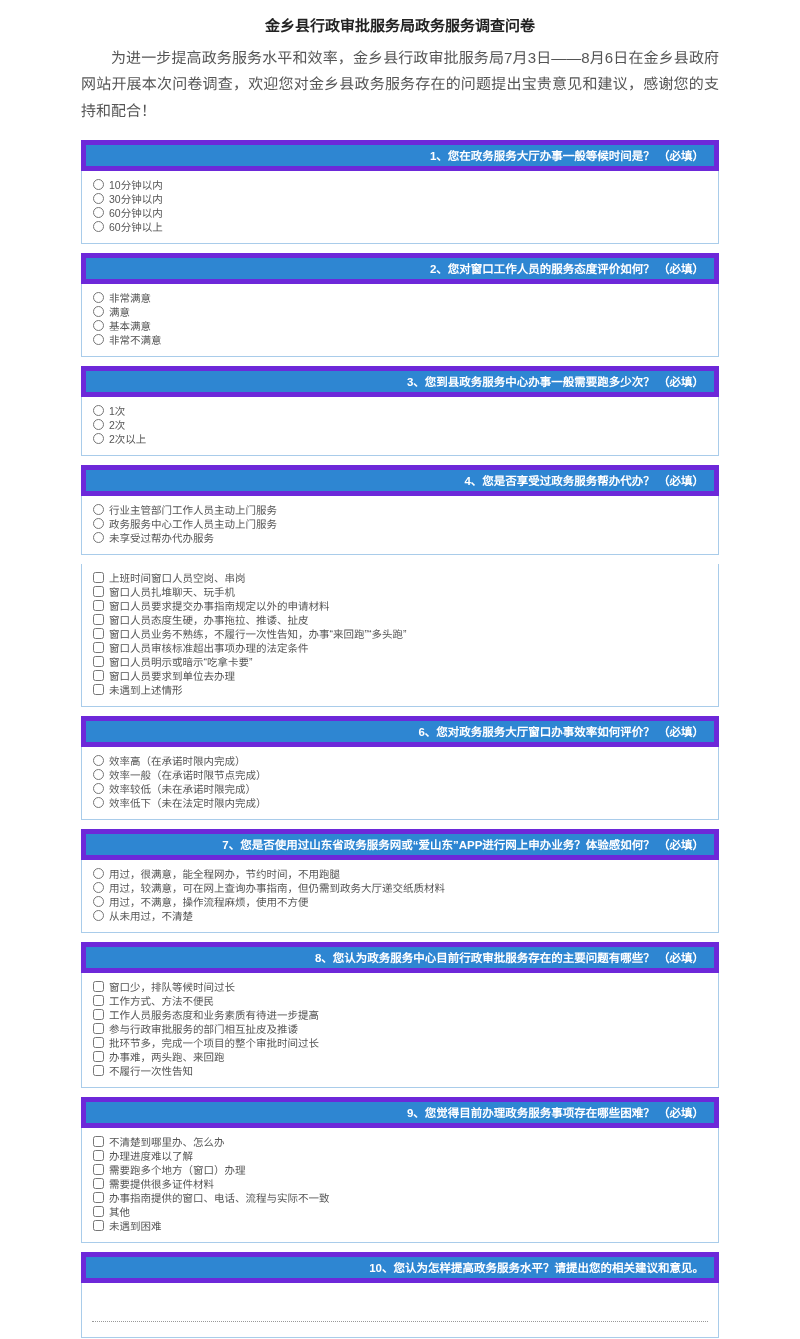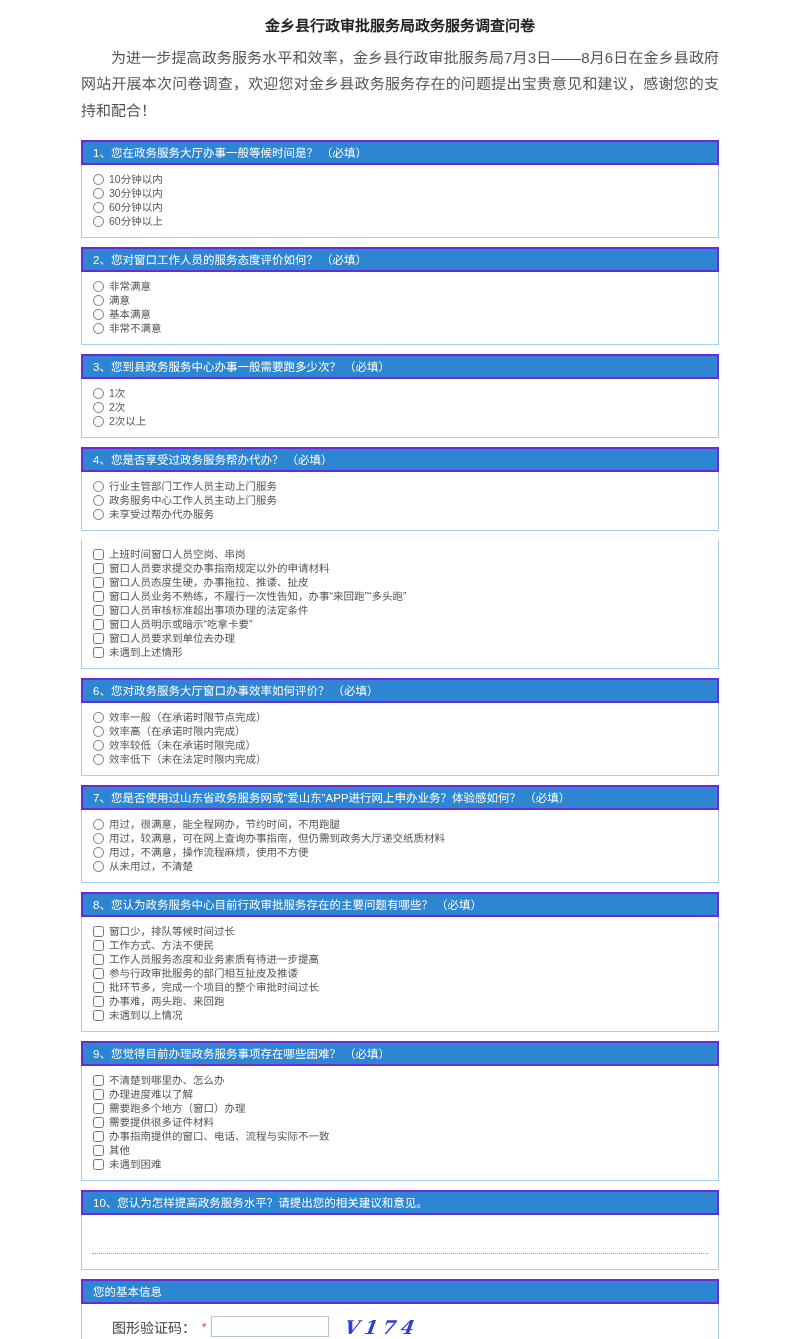--- a/index.html
+++ b/index.html
@@ -35,35 +35,36 @@
     color:#555;
     text-indent:2em;
     text-align:justify;
     margin:0 0 16px 0;
   }
   .q-section{
     margin-bottom:9px;
   }
   .q-header{
     background:var(--header-bar);
-    border:2px solid #6d28d9;
+    border:5px solid #6d28d9;
     color:#ffffff;
     font-size:11.5px;
-    font-weight:normal;
+    font-weight:bold;
     padding:5px 10px 4px 10px;
     line-height:12px;
+    text-align:right;
   }
   .q-body{
     border:1px solid var(--panel-border);
     border-top:none;
     padding:7px 10px 9px 10px;
   }
   .opt-row{
     display:flex;
-    align-items:flex-end;
+    align-items:flex-start;
     font-size:10.5px;
     color:#555;
     line-height:12px;
     padding:1px 0;
     cursor:pointer;
   }
   .opt-input{
     width:11px;
     height:11px;
     margin:0 5px 0 1px;
@@ -205,20 +206,24 @@
         </div>
       </section>
       <section class="q-section">
         <div class="q-body">
           <label class="opt-row">
             <input type="checkbox" name="q5" class="opt-input" style="">
             <span class="opt-label">上班时间窗口人员空岗、串岗</span>
           </label>
           <label class="opt-row">
             <input type="checkbox" name="q5" class="opt-input" style="">
+            <span class="opt-label">窗口人员扎堆聊天、玩手机</span>
+          </label>
+          <label class="opt-row">
+            <input type="checkbox" name="q5" class="opt-input" style="">
             <span class="opt-label">窗口人员要求提交办事指南规定以外的申请材料</span>
           </label>
           <label class="opt-row">
             <input type="checkbox" name="q5" class="opt-input" style="">
             <span class="opt-label">窗口人员态度生硬，办事拖拉、推诿、扯皮</span>
           </label>
           <label class="opt-row">
             <input type="checkbox" name="q5" class="opt-input" style="">
             <span class="opt-label">窗口人员业务不熟练，不履行一次性告知，办事“来回跑”“多头跑”</span>
           </label>
@@ -236,30 +241,30 @@
           </label>
           <label class="opt-row">
             <input type="checkbox" name="q5" class="opt-input" style="">
             <span class="opt-label">未遇到上述情形</span>
           </label>
         </div>
       </section>
       <section class="q-section">
         <div class="q-header">6、您对政务服务大厅窗口办事效率如何评价？ （必填）</div>
         <div class="q-body">
+          <label class="opt-row">
+            <input type="radio" name="q6" class="opt-input" style="">
+            <span class="opt-label">效率高（在承诺时限内完成）</span>
+          </label>
           <label class="opt-row">
             <input type="radio" name="q6" class="opt-input" style="">
             <span class="opt-label">效率一般（在承诺时限节点完成）</span>
           </label>
           <label class="opt-row">
             <input type="radio" name="q6" class="opt-input" style="">
-            <span class="opt-label">效率高（在承诺时限内完成）</span>
-          </label>
-          <label class="opt-row">
-            <input type="radio" name="q6" class="opt-input" style="">
             <span class="opt-label">效率较低（未在承诺时限完成）</span>
           </label>
           <label class="opt-row">
             <input type="radio" name="q6" class="opt-input" style="">
             <span class="opt-label">效率低下（未在法定时限内完成）</span>
           </label>
         </div>
       </section>
       <section class="q-section">
         <div class="q-header">7、您是否使用过山东省政务服务网或“爱山东”APP进行网上申办业务？体验感如何？ （必填）</div>
@@ -304,21 +309,21 @@
           <label class="opt-row">
             <input type="checkbox" name="q8" class="opt-input" style="">
             <span class="opt-label">批环节多，完成一个项目的整个审批时间过长</span>
           </label>
           <label class="opt-row">
             <input type="checkbox" name="q8" class="opt-input" style="">
             <span class="opt-label">办事难，两头跑、来回跑</span>
           </label>
           <label class="opt-row">
             <input type="checkbox" name="q8" class="opt-input" style="">
-            <span class="opt-label">未遇到以上情况</span>
+            <span class="opt-label">不履行一次性告知</span>
           </label>
         </div>
       </section>
       <section class="q-section">
         <div class="q-header">9、您觉得目前办理政务服务事项存在哪些困难？ （必填）</div>
         <div class="q-body">
           <label class="opt-row">
             <input type="checkbox" name="q9" class="opt-input" style="">
             <span class="opt-label">不清楚到哪里办、怎么办</span>
           </label>

